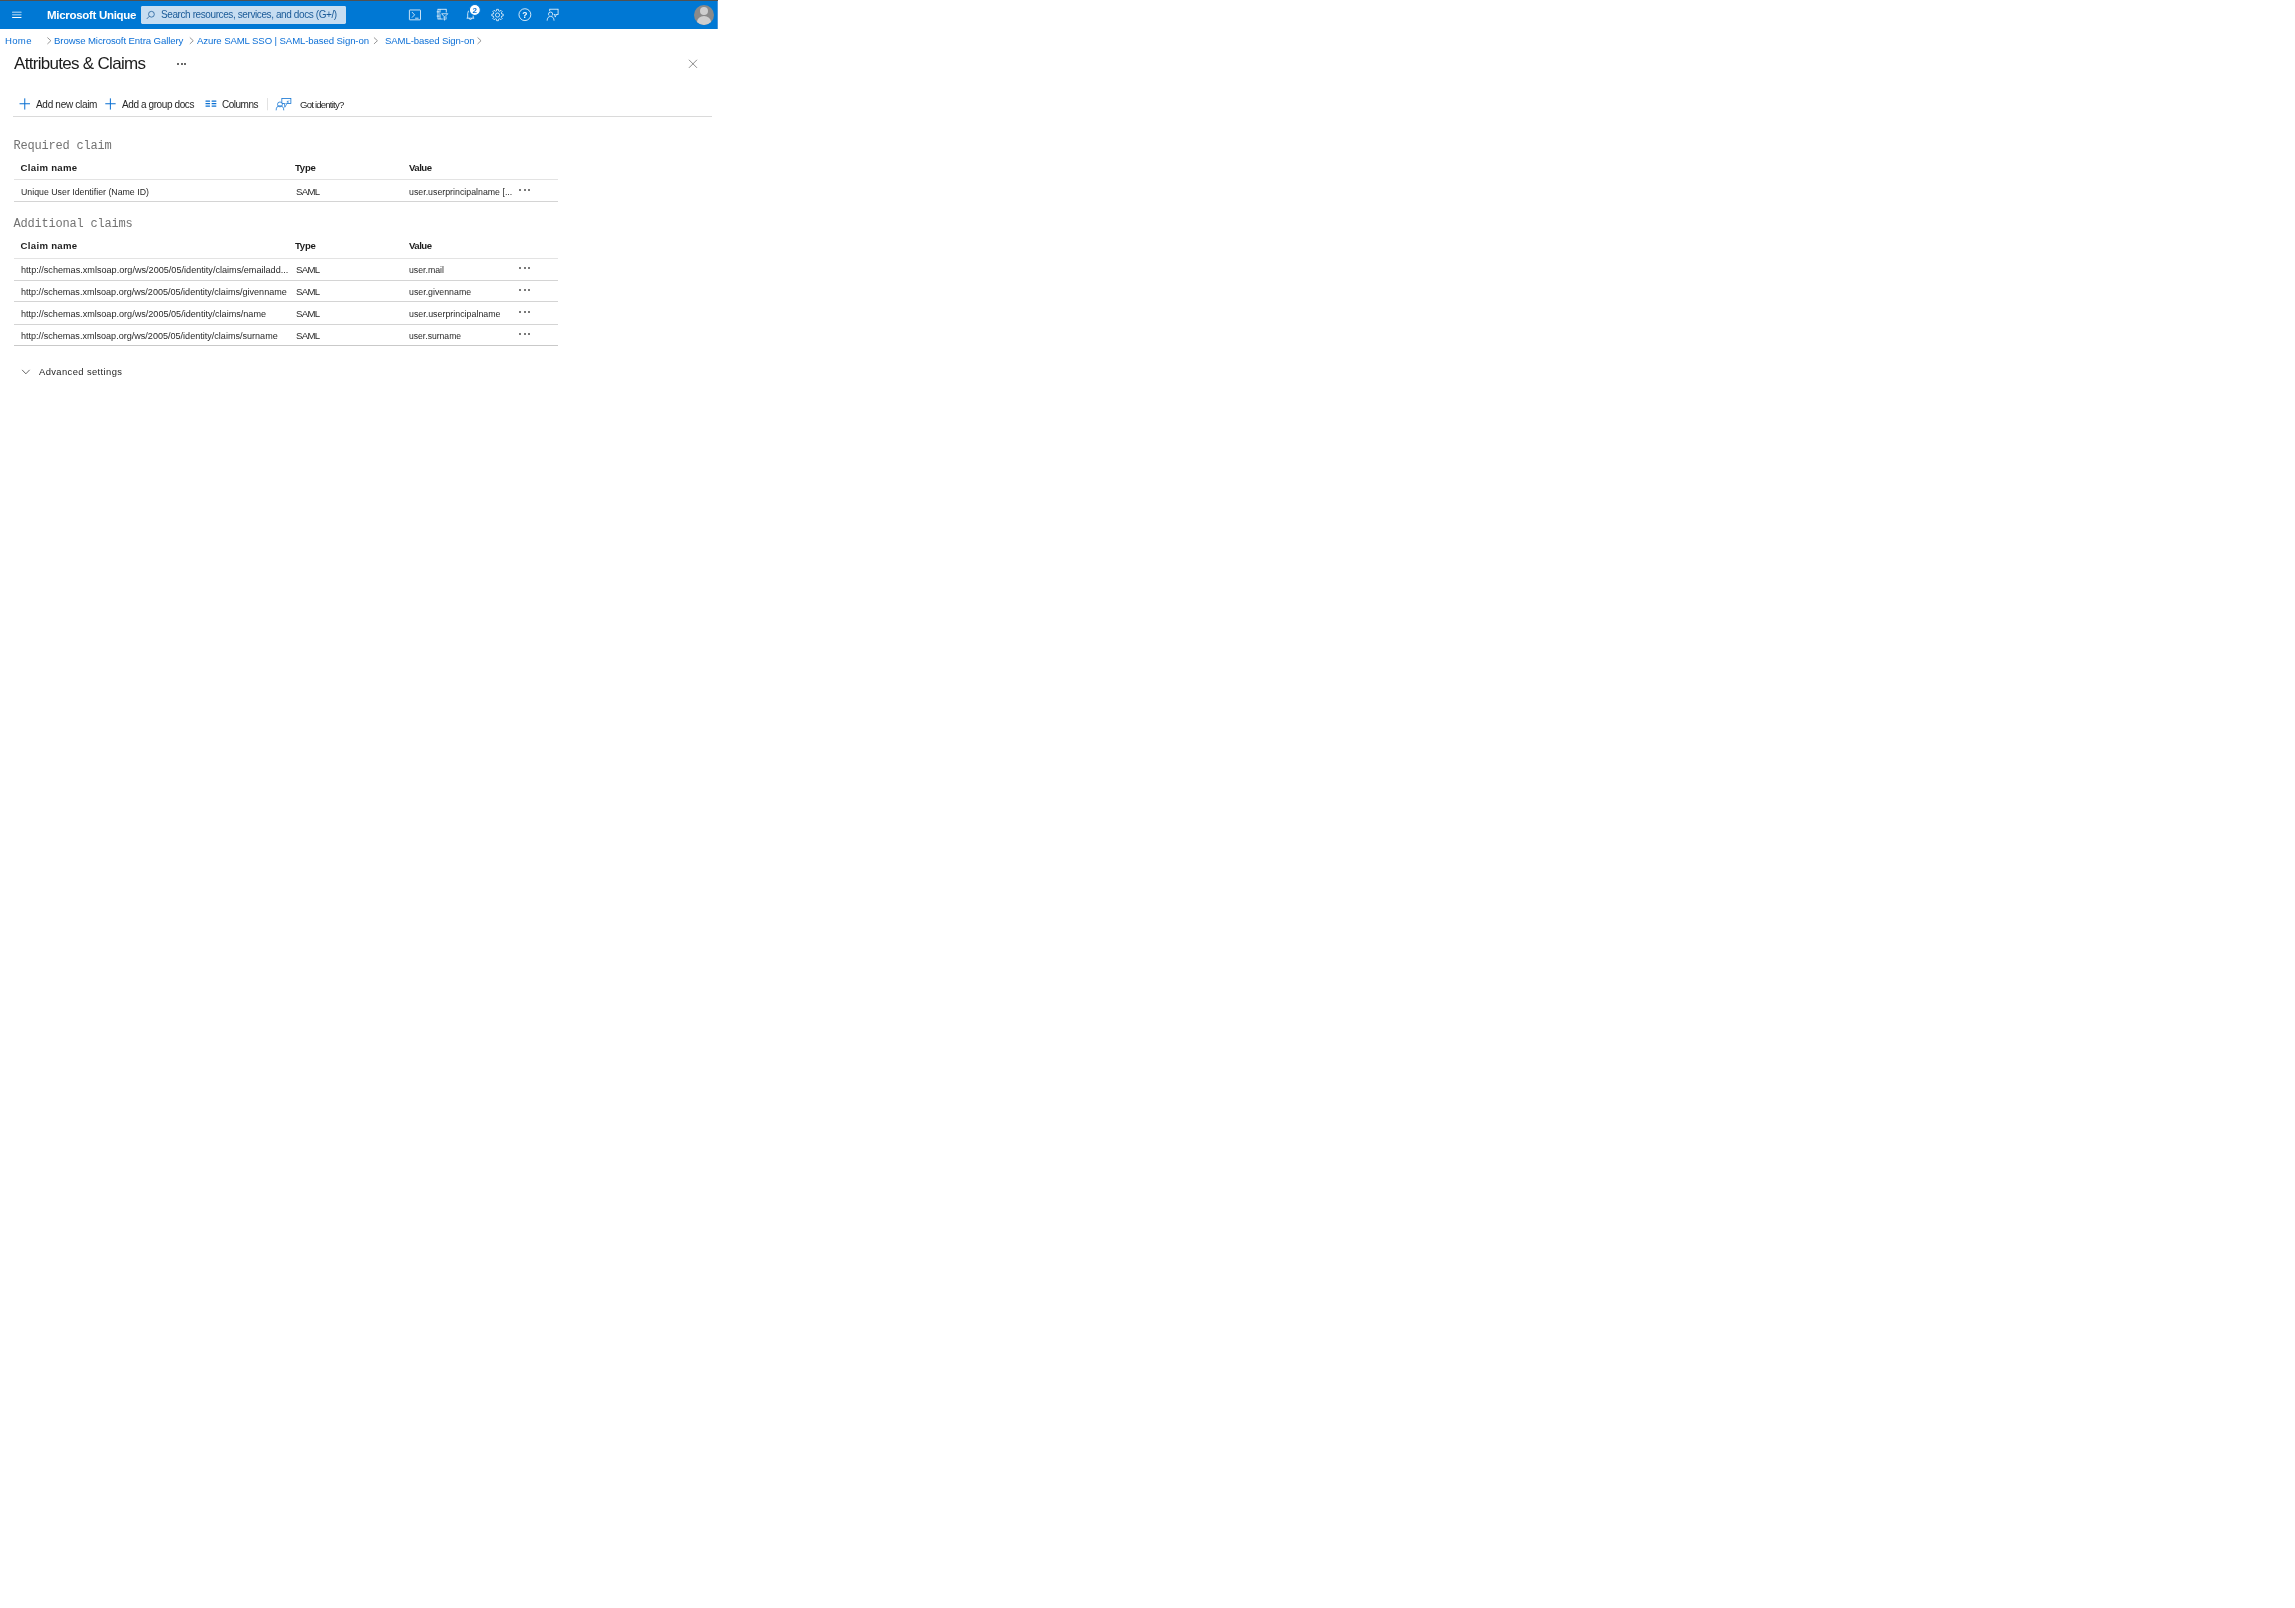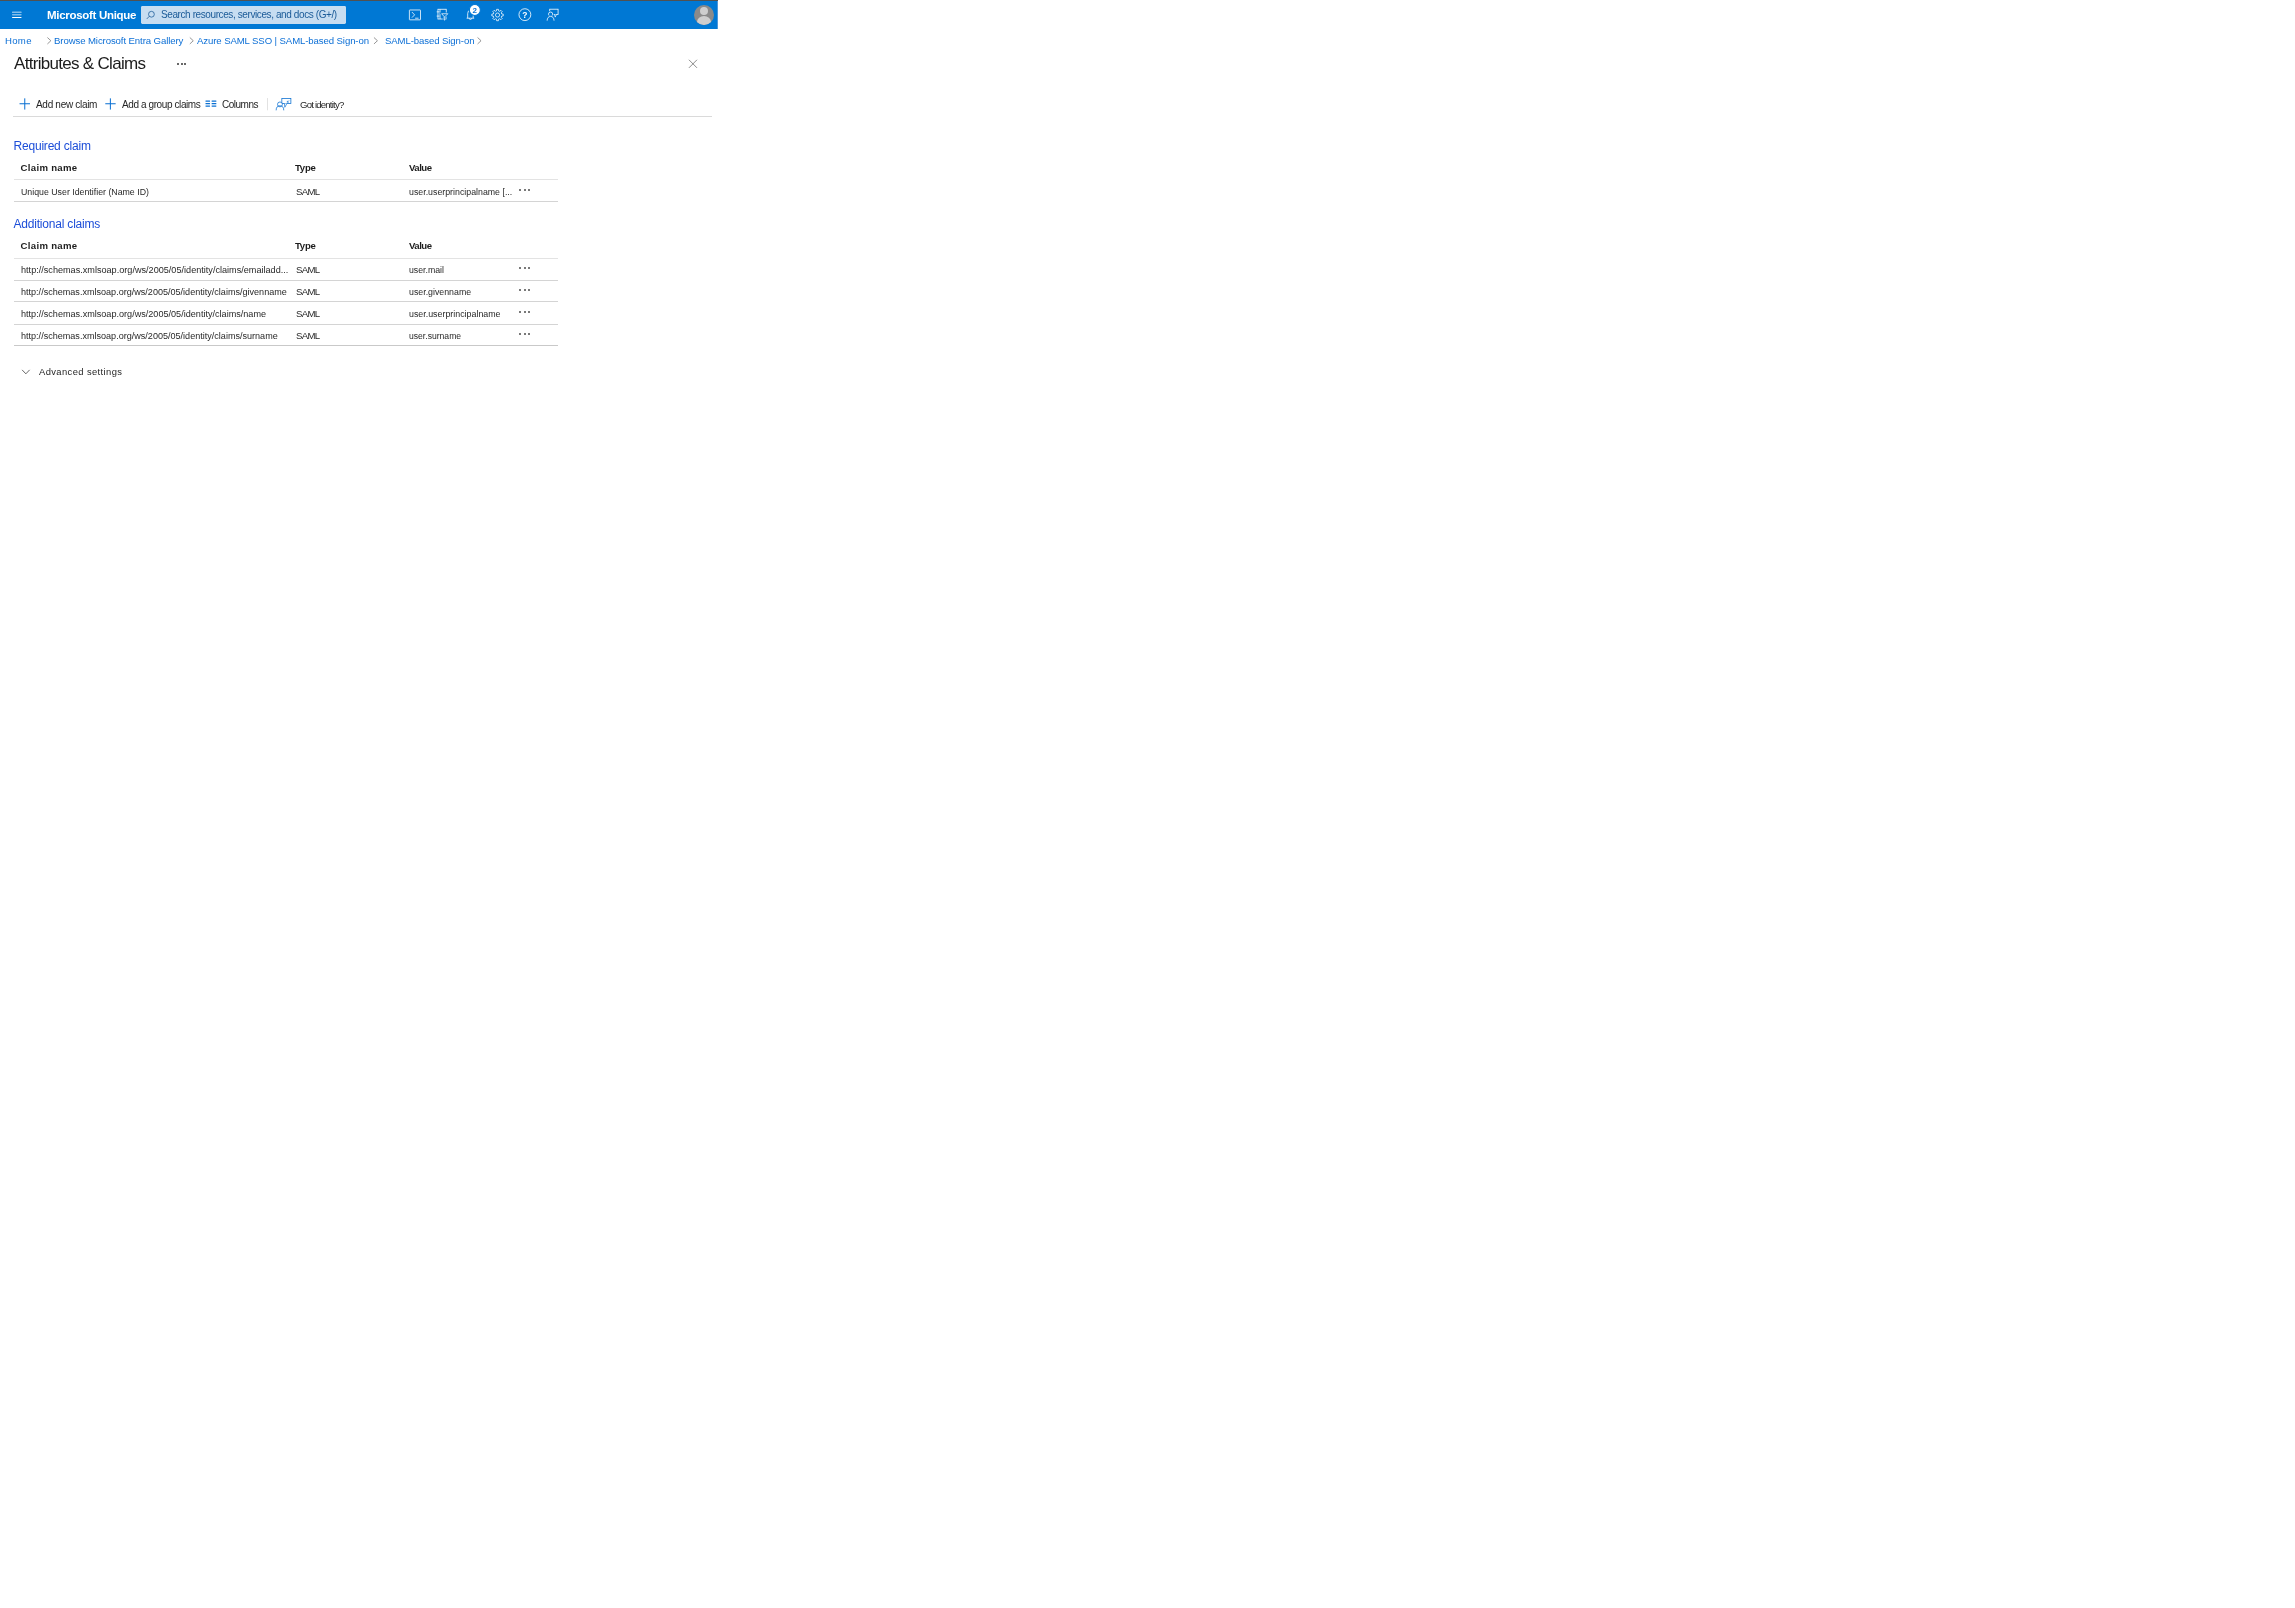--- a/index.html
+++ b/index.html
@@ -10,21 +10,21 @@
   .brand { position:absolute; z-index:2; left:47px; top:8.5px; font-size:11.5px; font-weight:700; color:#fff; letter-spacing:-0.3px; }
   .search { position:absolute; z-index:0; left:141px; top:5.5px; width:205px; height:18px; background:#c7ddf1; border-radius:1.4px; }
   .searchtxt { position:absolute; z-index:2; left:161px; top:8.5px; font-size:10px; letter-spacing:-0.4px; color:#1b5b98; }
   .avatar { position:absolute; left:694px; top:4.1px; width:20px; height:20px; border-radius:50%; background:#8a8a8a; overflow:hidden; }
   .av-head { position:absolute; left:6px; top:2.8px; width:7.8px; height:7.8px; border-radius:50%; background:#cecece; }
   .av-body { position:absolute; left:2.8px; top:11.7px; width:14.5px; height:10px; border-radius:50% 50% 0 0 / 62% 62% 0 0; background:#cecece; }
   .crumb { position:absolute; top:35px; font-size:9.6px; color:#0c6fd6; }
   .title { position:absolute; left:14px; top:54px; font-size:17px; font-weight:400; color:#1c1c1c; letter-spacing:-0.7px; }
   .dot { position:absolute; border-radius:50%; background:#4a4a4a; }
   .tbtxt { position:absolute; top:99px; font-size:10px; color:#262626; }
-  .hd2 { position:absolute; font-size:12px; color:#1d4ed8; letter-spacing:-0.2px; }
+  .hd2 { position:absolute; font-size:12px; color:#737373; letter-spacing:-0.2px;font-family:Liberation Mono, monospace; }
   .th { position:absolute; font-size:9.6px; font-weight:700; color:#1d1d1d; }
   .td { position:absolute; font-size:9.6px; color:#282828; transform-origin:0 50%; }
   .hline { position:absolute; height:0.6px; }
   .mdot { position:absolute; width:2.2px; height:2.2px; border-radius:50%; background:#4c4c4c; }
 </style>
 </head>
 <body>
 <div class="winline"></div>
 <div class="abs" style="left:717px;top:0.5px;width:0.9px;height:28px;background:#4f97d9;z-index:5"></div>
 <div class="topbar">
@@ -133,21 +133,21 @@
 
   <g>
     <rect x="614.6" y="214.6" width="19.7" height="11.2" stroke="#0b70d2" stroke-width="1.7" fill="none"></rect>
     <path d="M630.2,219.0 L626.6,222.9 M626.6,219.8 L626.6,223.1 L629.7,223.1" stroke="#0b70d2" stroke-width="1.4" fill="none"></path>
     <path d="M620.3,225.8 L621.1,233.9 L625.6,225.8" fill="#fff" stroke="#0b70d2" stroke-width="1.5"></path>
     <circle cx="610.5" cy="227.6" r="5.3" fill="#fff" stroke="#0b70d2" stroke-width="1.7"></circle>
     <path d="M602.2,240.6 C602.2,233.2 605.6,230.7 610.5,230.7 C615.4,230.7 618.8,233.2 618.8,240.6" fill="none" stroke="#0b70d2" stroke-width="1.7"></path>
   </g>
 </svg>
 <div class="tbtxt" style="left:36px;letter-spacing:-0.3px">Add new claim</div>
-<div class="tbtxt" style="left:122px;letter-spacing:-0.4px">Add a group claims</div>
+<div class="tbtxt" style="left:122px;letter-spacing:-0.4px">Add a group docs</div>
 <div class="tbtxt" style="left:222px;letter-spacing:-0.5px">Columns</div>
 <div class="tbtxt" style="left:300px;font-size:9.6px;letter-spacing:-0.8px">Got identity?</div>
 <div class="hline" style="left:13.3px;top:116px;width:699px;background:#dadada"></div>
 
 <div class="hd2" style="left:13.5px;top:139px">Required claim</div>
 <div class="th" style="left:20.6px;top:162px;letter-spacing:0.3px">Claim name</div>
 <div class="th" style="left:295px;top:162px;letter-spacing:-0.3px">Type</div>
 <div class="th" style="left:409px;top:162px;letter-spacing:-0.5px">Value</div>
 <div class="hline" style="left:13.5px;top:179px;width:544px;background:#e3e3e3"></div>
 <div class="td" style="left:20.7px;top:186px;transform:scaleX(0.9156)">Unique User Identifier (Name ID)</div>

